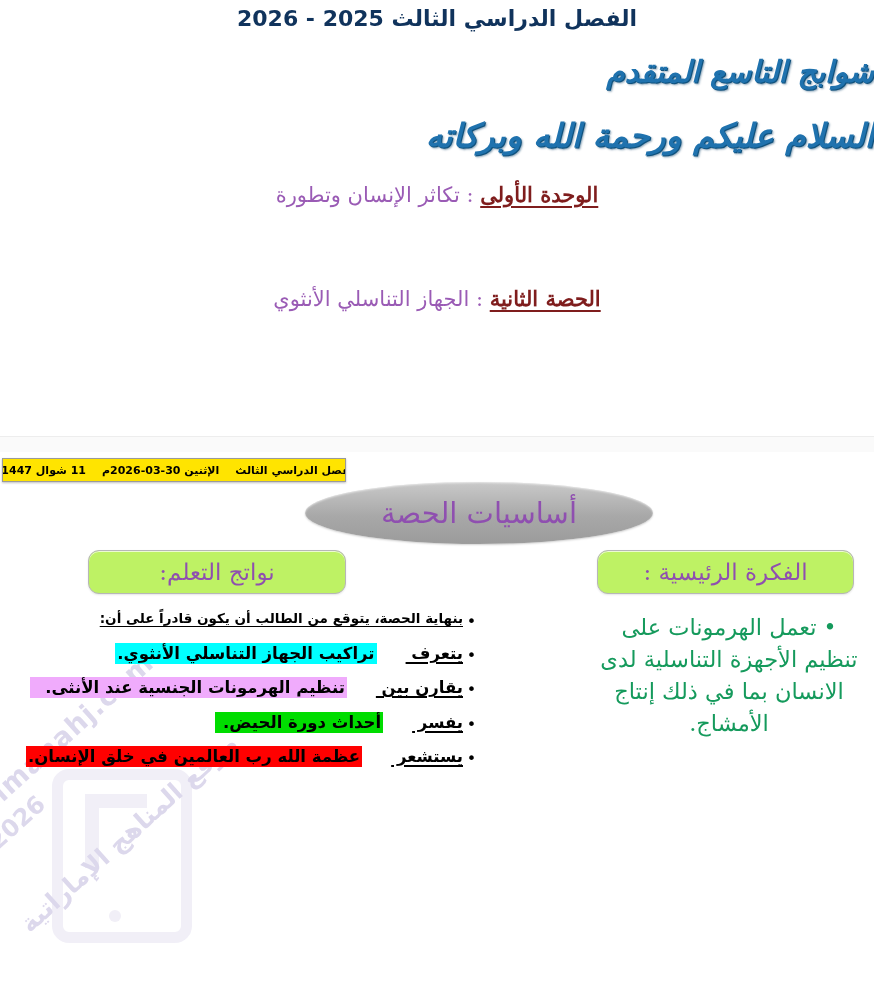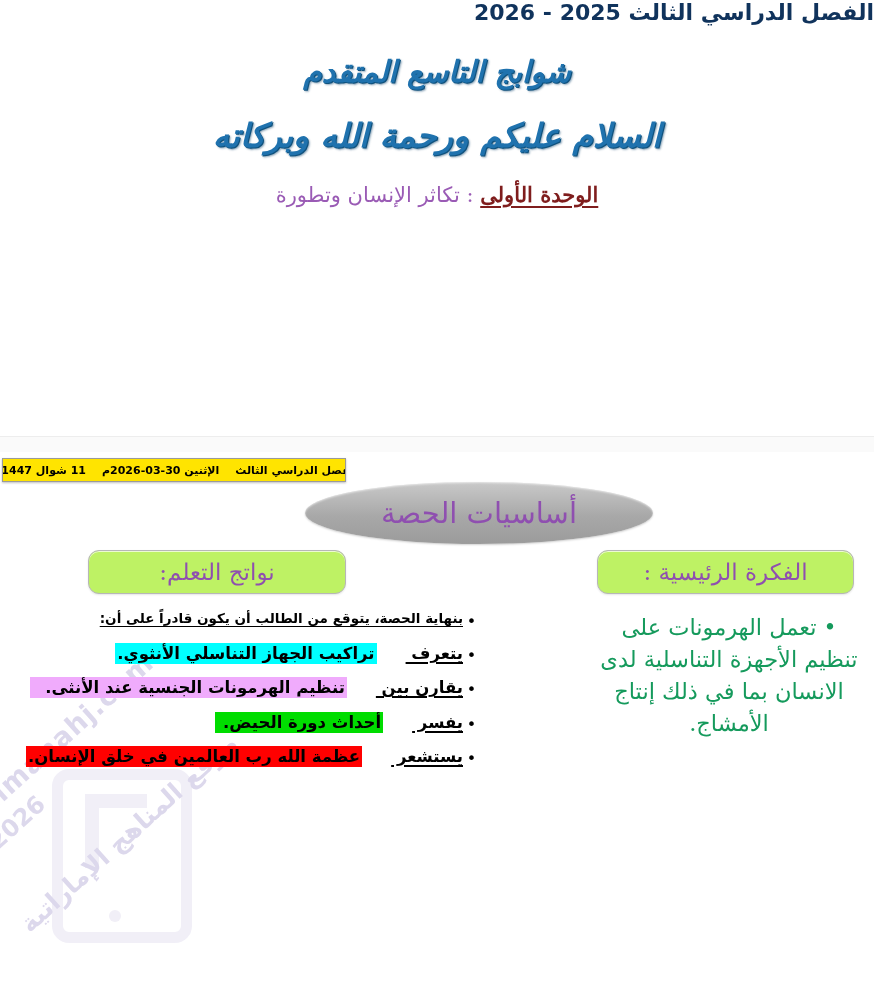--- a/index.html
+++ b/index.html
@@ -19,33 +19,33 @@
   
   .cover {
     position: absolute;
     left: 0; top: 0;
     width: 874px;
     height: 420px;
     background: #ffffff;
   }
   .cover-term {
     position: absolute;
-    top: 0;
+    top: 6px;
     left: 0; right: 0;
+    text-align: center;
     font-family: "DejaVu Sans", "Liberation Sans", sans-serif;
     font-weight: bold;
     font-size: 22px;
     color: #10335c;
     letter-spacing: 0px;
     direction: rtl;
   }
   .cover-welcome {
     position: absolute;
     left: 0; right: 0;
-    text-align: center;
     font-family: "DejaVu Serif", "Liberation Serif", serif;
     font-weight: bold;
     font-style: italic;
     color: #1f72ae;
     text-shadow: 1px 1px 0 #10527d, 2px 2px 2px rgba(20,70,110,.45);
     direction: rtl;
     white-space: nowrap;
   }
   .cover-welcome.l1 { top: 54px;  font-size: 30px; letter-spacing: -1px; }
   .cover-welcome.l2 { top: 116px; font-size: 33px; letter-spacing: -1px; }
@@ -321,20 +321,23 @@
 
   <div class="cover-welcome l1">شوابج التاسع المتقدم</div>
 
   <div class="cover-welcome l2">السلام عليكم ورحمة الله وبركاته</div>
 
   <div class="cover-line u1">
     <span class="lbl">الوحدة الأولى</span><span class="val"> : </span><span class="val">تكاثر الإنسان وتطورة</span>
   </div>
 
 
+  <div class="cover-line u3">
+    <span class="lbl">الحصة الثانية</span><span class="val"> : </span><span class="val">الجهاز التناسلي الأنثوي</span>
+  </div>
 </div>
 
 <div class="page-gap"></div>
 <div class="page-gap-inner"></div>
 
 <div class="slide">
 
   <div class="watermark">
     <div class="wm-logo">
       <div class="wm-dot"></div>

